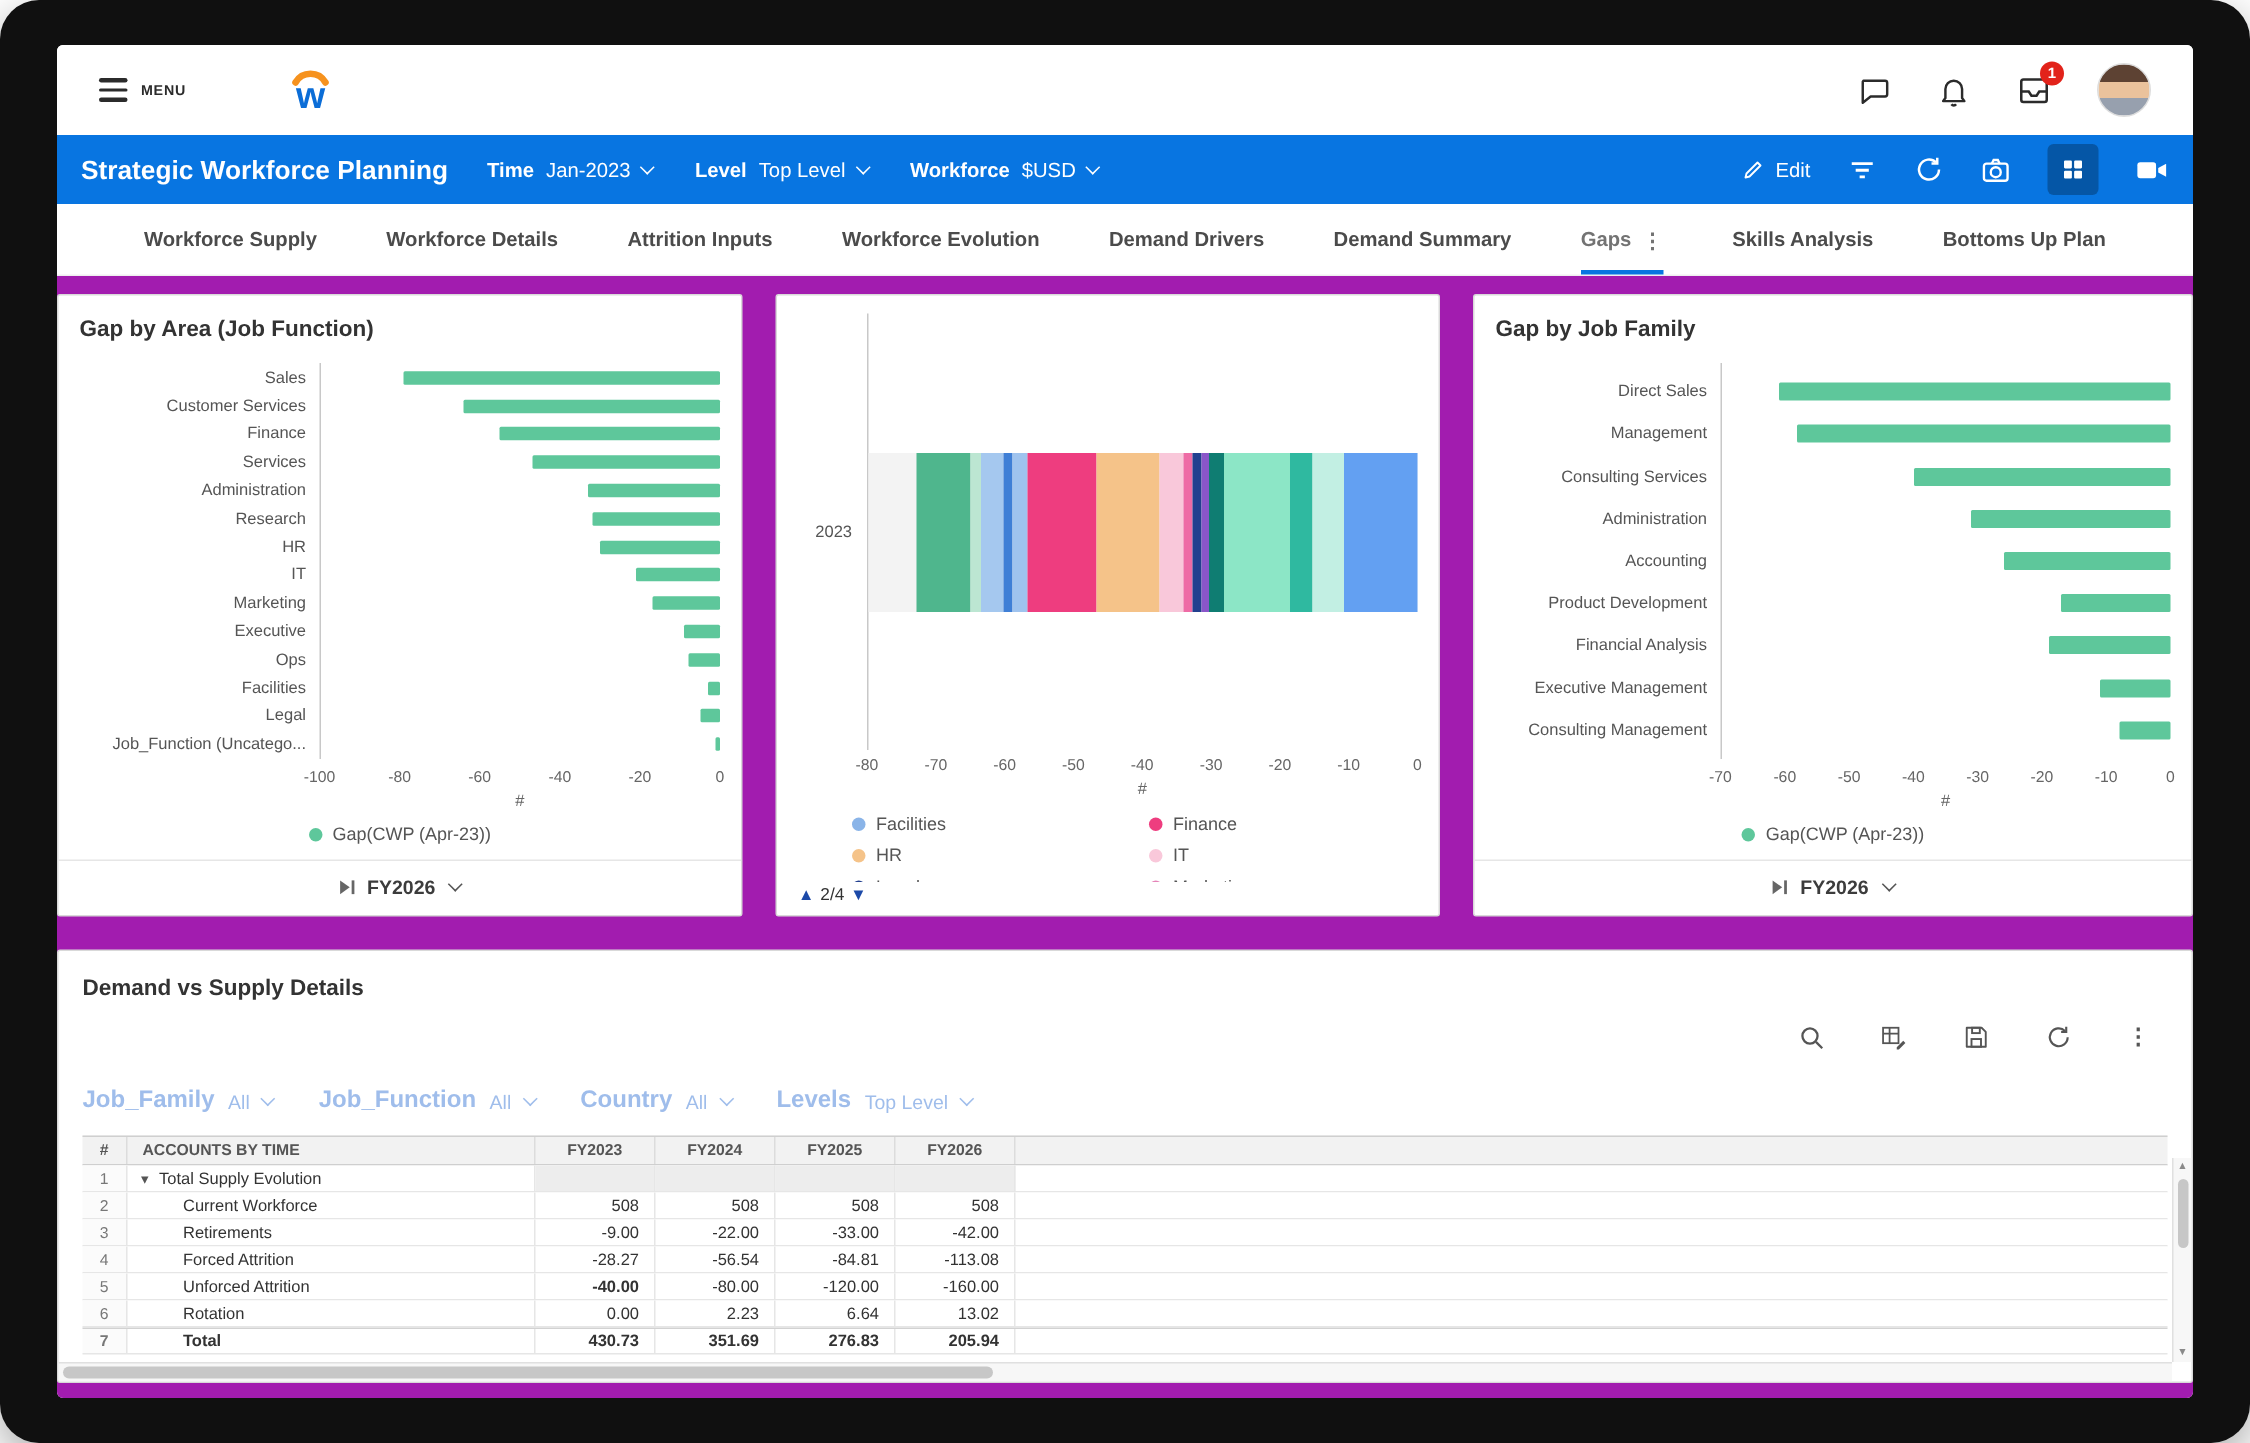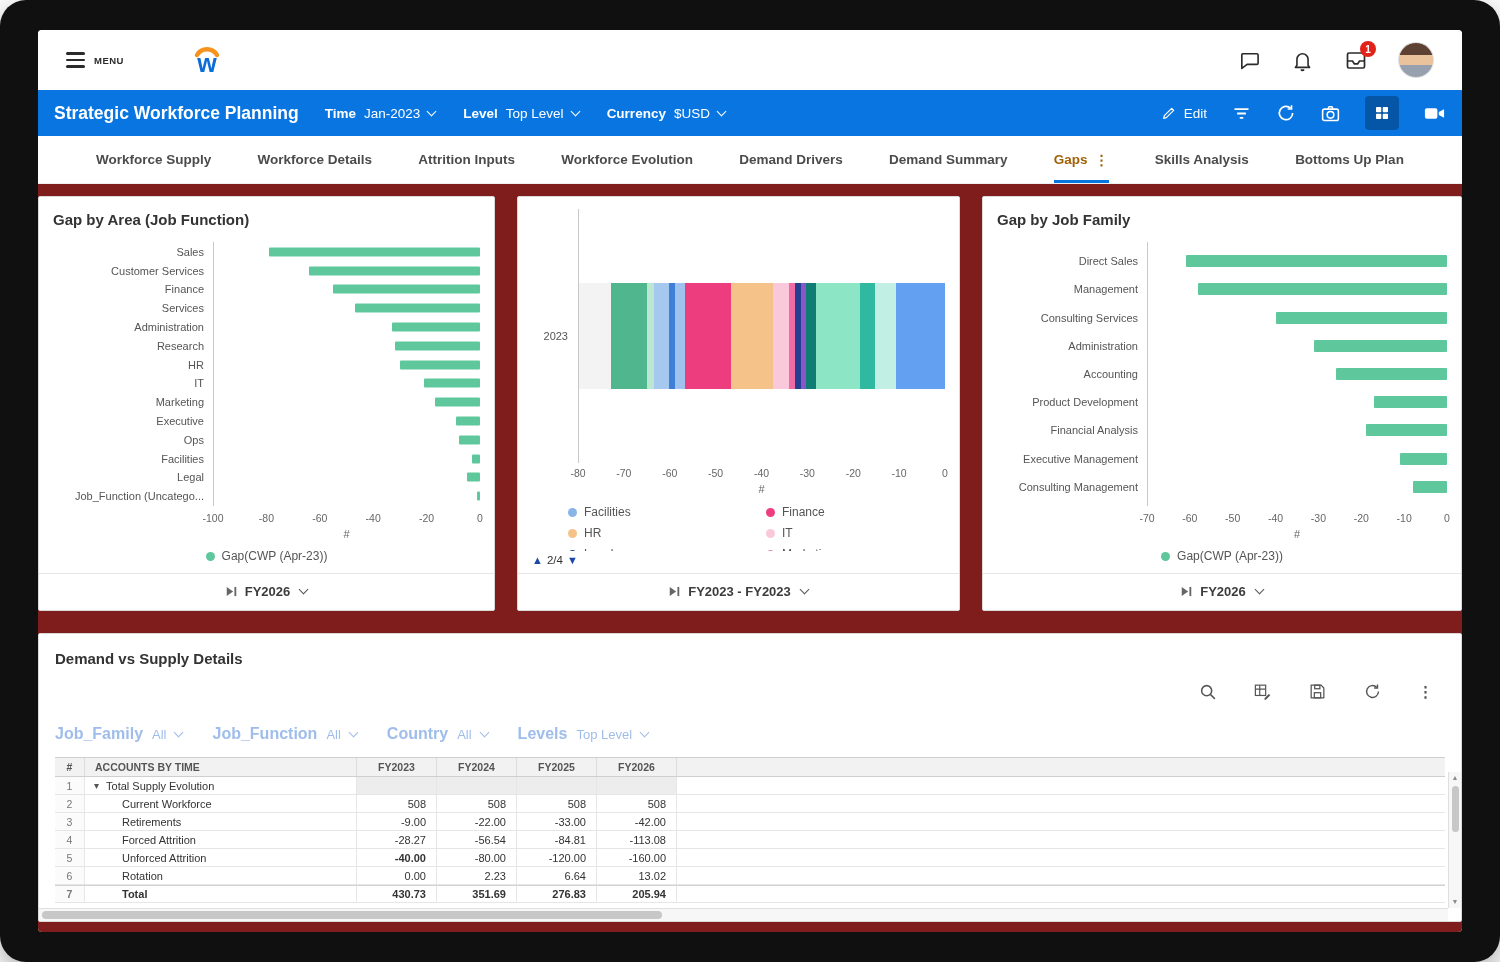--- a/index.html
+++ b/index.html
@@ -31,25 +31,25 @@
   .bb-fvalue { font-size: 13.5px; }
   .chev { display: inline-block; width: 7px; height: 7px; border-right: 1.8px solid currentColor; border-bottom: 1.8px solid currentColor; transform: rotate(45deg); margin-top: -4px; }
   .bb-actions { margin-left: auto; display: flex; align-items: center; gap: 24px; }
   .bb-edit { display: flex; align-items: center; gap: 7px; font-size: 13.5px; cursor: pointer; }
   .bicon { display: inline-flex; cursor: pointer; }
   .grid-active { width: 34px; height: 34px; border-radius: 4px; background: rgba(0,0,0,.26); display: flex; align-items: center; justify-content: center; }
 
   
   .tabs { height: 48px; flex: 0 0 48px; display: flex; justify-content: space-between; align-items: stretch; padding: 0 58px; border-bottom: 1px solid #efefef; background:#fff; }
   .tab { display: flex; align-items: center; gap: 7px; font-size: 13.5px; font-weight: 600; color: #4b4b4b; cursor: pointer; border-bottom: 3px solid transparent; padding-top: 3px; }
-  .tab.active { color: #a16207; border-bottom-color: #0875e1; }
+  .tab.active { color: #737373; border-bottom-color: #0875e1; }
   .tab-kebab { font-size: 14px; font-weight: bold; }
 
   
-  .main { flex: 1; padding-top: 12px; background: #7f1d1d; overflow: hidden; }
+  .main { flex: 1; padding-top: 12px; background: #a21caf; overflow: hidden; }
   .cards { display: flex; gap: 22px; height: 415px; }
   .card { border: 1px solid #d9d9d9; border-radius: 2px; background: #fff; display: flex; flex-direction: column; padding: 12px 14px 0; }
   .card-title { font-size: 15px; font-weight: bold; color: #333; margin: 2px 0 12px; }
 
   
   .chart-body { flex: 1; display: flex; flex-direction: column; min-height: 0; }
   .crows { flex: 1; display: flex; flex-direction: column; justify-content: space-evenly; position: relative; }
   .vaxis { position: absolute; top: 2px; bottom: 2px; width: 1px; background: #c8c8c8; }
   .crow { display: flex; align-items: center; }
   .clabel { font-size: 11px; color: #555; text-align: right; padding-right: 9px; white-space: nowrap; overflow: hidden; }
@@ -157,21 +157,21 @@
             <span class="bb-flabel">Time</span>
             <span class="bb-fvalue">Jan-2023</span>
             <i class="chev"></i>
           </div>
           <div class="bb-filter">
             <span class="bb-flabel">Level</span>
             <span class="bb-fvalue">Top Level</span>
             <i class="chev"></i>
           </div>
           <div class="bb-filter">
-            <span class="bb-flabel">Currency</span>
+            <span class="bb-flabel">Workforce</span>
             <span class="bb-fvalue">$USD</span>
             <i class="chev"></i>
           </div>
         </div>
       <div class="bb-actions">
         <span class="bb-edit">
           <span style="display:inline-flex;">
             <svg viewBox="0 0 24 24" width="16" height="16" fill="none" stroke="#fff" stroke-width="1.9">
                 <path d="M4 20l1-4L16 5l3 3L8 19l-4 1z" stroke-linejoin="round"></path>
               </svg>
@@ -427,30 +427,20 @@
               </span>
               <span class="legend-item">
                 <i class="dot" style="background: rgb(229, 132, 184);"></i>
                 <span class="legend-label">Marketing</span>
               </span>
             </div>
             <div class="pager">
               <span class="pg-up">▲</span>
               <span class="pg-txt">2/4</span>
               <span class="pg-dn">▼</span>
-            </div>
-            <div class="card-footer">
-              <span class="skip-icon" style="display: inline-flex;">
-                <svg viewBox="0 0 12 12" width="11" height="11" fill="#666">
-                  <path d="M0.8 1l7 5-7 5z"></path>
-                  <rect x="9.2" y="1" width="2" height="10"></rect>
-                </svg>
-              </span>
-              <span class="footer-label">FY2023 - FY2023</span>
-              <i class="chev"></i>
             </div>
           </section>
           <section class="card chart-card" style="flex: 0 0 480px;">
             <div class="card-title">Gap by Job Family</div>
             <div class="chart-body">
               <div class="crows">
                 <div class="vaxis" style="left: 150px;"></div>
                 <div class="crow">
                   <div class="clabel" style="width: 150px;">Direct Sales</div>
                   <div class="ctrack">

